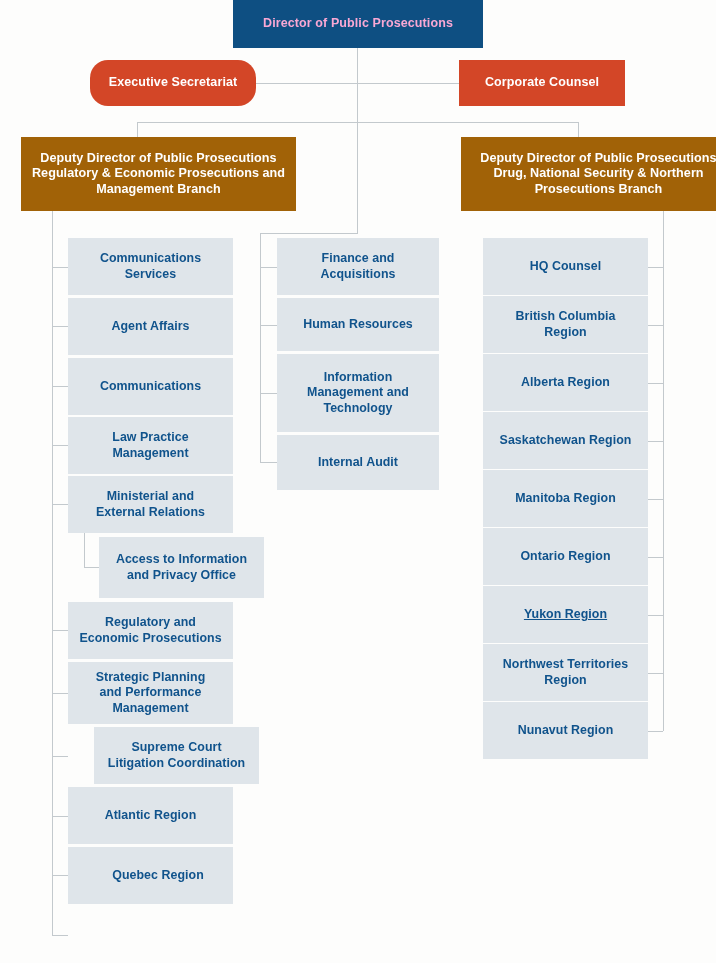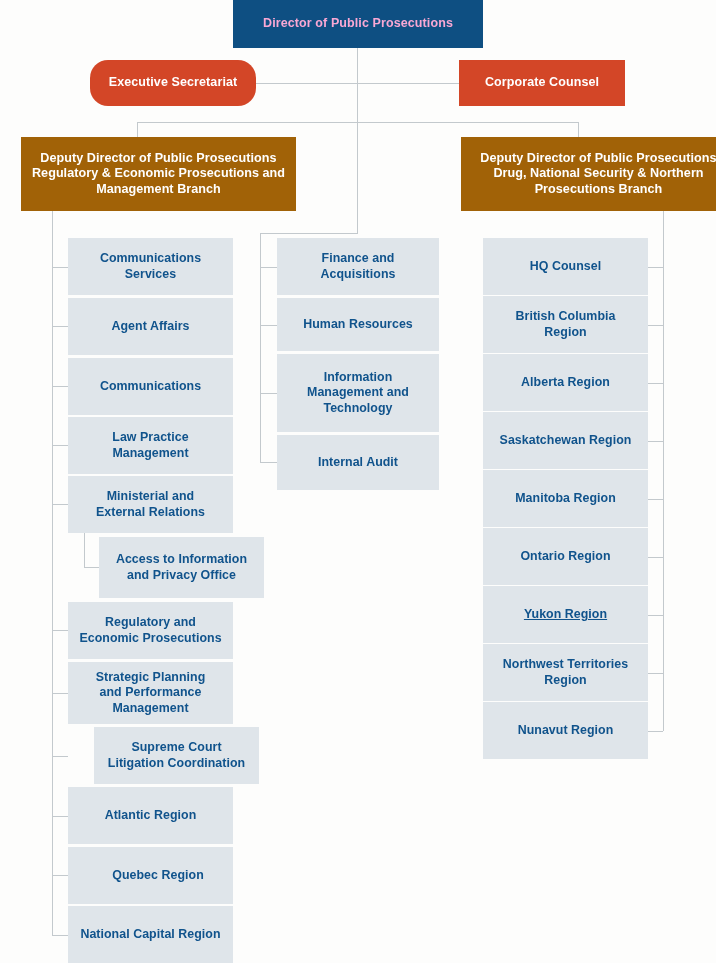--- a/index.html
+++ b/index.html
@@ -143,21 +143,20 @@
 and Privacy Office</div>
   <div class="node unit" style="left:68px; top:602px; width:165px; height:57px;">Regulatory and
 Economic Prosecutions</div>
   <div class="node unit" style="left:68px; top:662px; width:165px; height:62px;">Strategic Planning
 and Performance
 Management</div>
   <div class="node unit" style="left:80px; top:727px; width:165px; height:57px;margin-left:14px;">Supreme Court
 Litigation Coordination</div>
   <div class="node unit" style="left:68px; top:787px; width:165px; height:57px;">Atlantic Region</div>
   <div class="node unit" style="left:68px; top:847px; width:165px; height:57px;padding-left:23px;">Quebec Region</div>
-  <div class="node unit" style="left:68px; top:906px; width:165px; height:57px;">National Capital Region</div>
 
   <div class="node unit" style="left:277px; top:238px; width:162px; height:57px;">Finance and
 Acquisitions</div>
   <div class="node unit" style="left:277px; top:298px; width:162px; height:53px;">Human Resources</div>
   <div class="node unit" style="left:277px; top:354px; width:162px; height:78px;">Information
 Management and
 Technology</div>
   <div class="node unit" style="left:277px; top:435px; width:162px; height:55px;">Internal Audit</div>
 
   <div class="node unit" style="left:483px; top:238px; width:165px; height:57px;">HQ Counsel</div>

